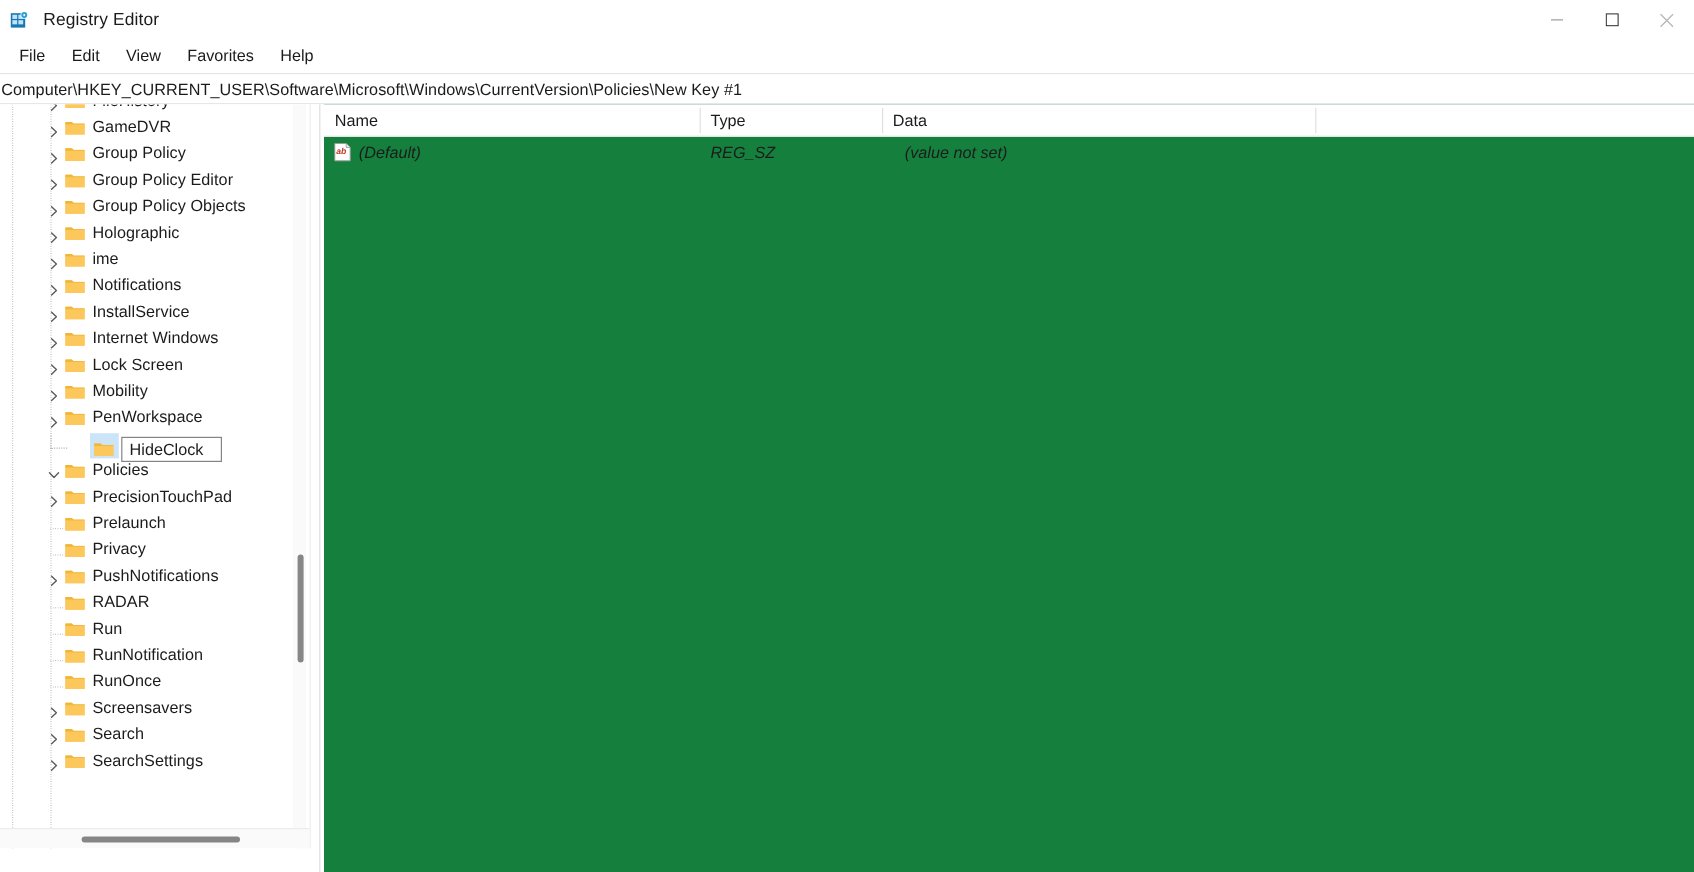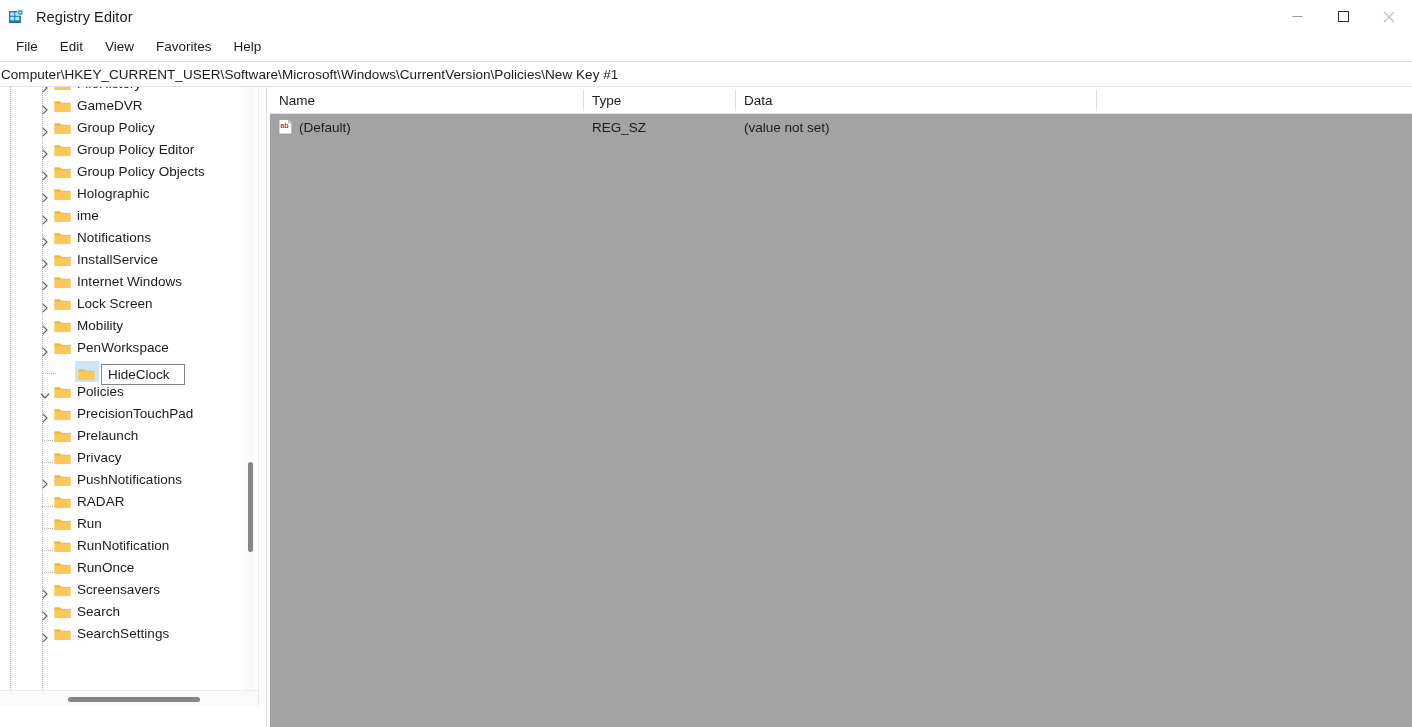--- a/index.html
+++ b/index.html
@@ -266,21 +266,21 @@
     width: 1px; height: 640px;
     background: #dedede;
   }
 
   
   .list-pane {
     position: absolute;
     left: 270px; top: 0;
     width: 1142px;
     height: 640px;
-    background: #a3a3a3;
+    background: #15803d;
   }
   .list-header {
     position: relative;
     height: 27px;
     background: #ffffff;
     border-bottom: 1px solid #e6e6e6;
   }
   .col-head {
     position: absolute;
     top: 0;
@@ -292,21 +292,21 @@
     padding-left: 9px;
     white-space: nowrap;
   }
   .col-div {
     position: absolute;
     top: 3px;
     width: 1px;
     height: 21px;
     background: #e0e0e0;
   }
-  .list-body { position: relative; }
+  .list-body { position: relative; font-style: italic; }
   .list-row {
     position: relative;
     height: 26px;
     display: flex;
     align-items: center;
   }
   .cell {
     position: absolute;
     display: flex;
     align-items: center;
@@ -843,19 +843,19 @@
               <span class="str-ico">
                 <svg width="15" height="16" viewBox="0 0 15 16">
                   <path d="M1 0.5 h9.5 l3.3 3.3 v11.2 h-12.8 z" fill="#ffffff" stroke="#9a9a9a" stroke-width="0.8"></path>
                   <path d="M10.5 0.7 v3.2 h3.2" fill="#e8e8e8" stroke="#9a9a9a" stroke-width="0.7"></path>
                   <text x="2.2" y="9.3" font-family="Liberation Sans, sans-serif" font-size="7.2" font-weight="bold" fill="#c0392b">ab</text>
                 </svg>
               </span>
               <span>(Default)</span>
             </div>
             <div class="cell" style="left: 313px; padding-left: 9px;">REG_SZ</div>
-            <div class="cell" style="left: 465px; padding-left: 9px;">(value not set)</div>
+            <div class="cell" style="left: 475px; padding-left: 9px;">(value not set)</div>
           </div>
         </div>
     </div>
 
   </div>
 </div>
 
 </body></html>

